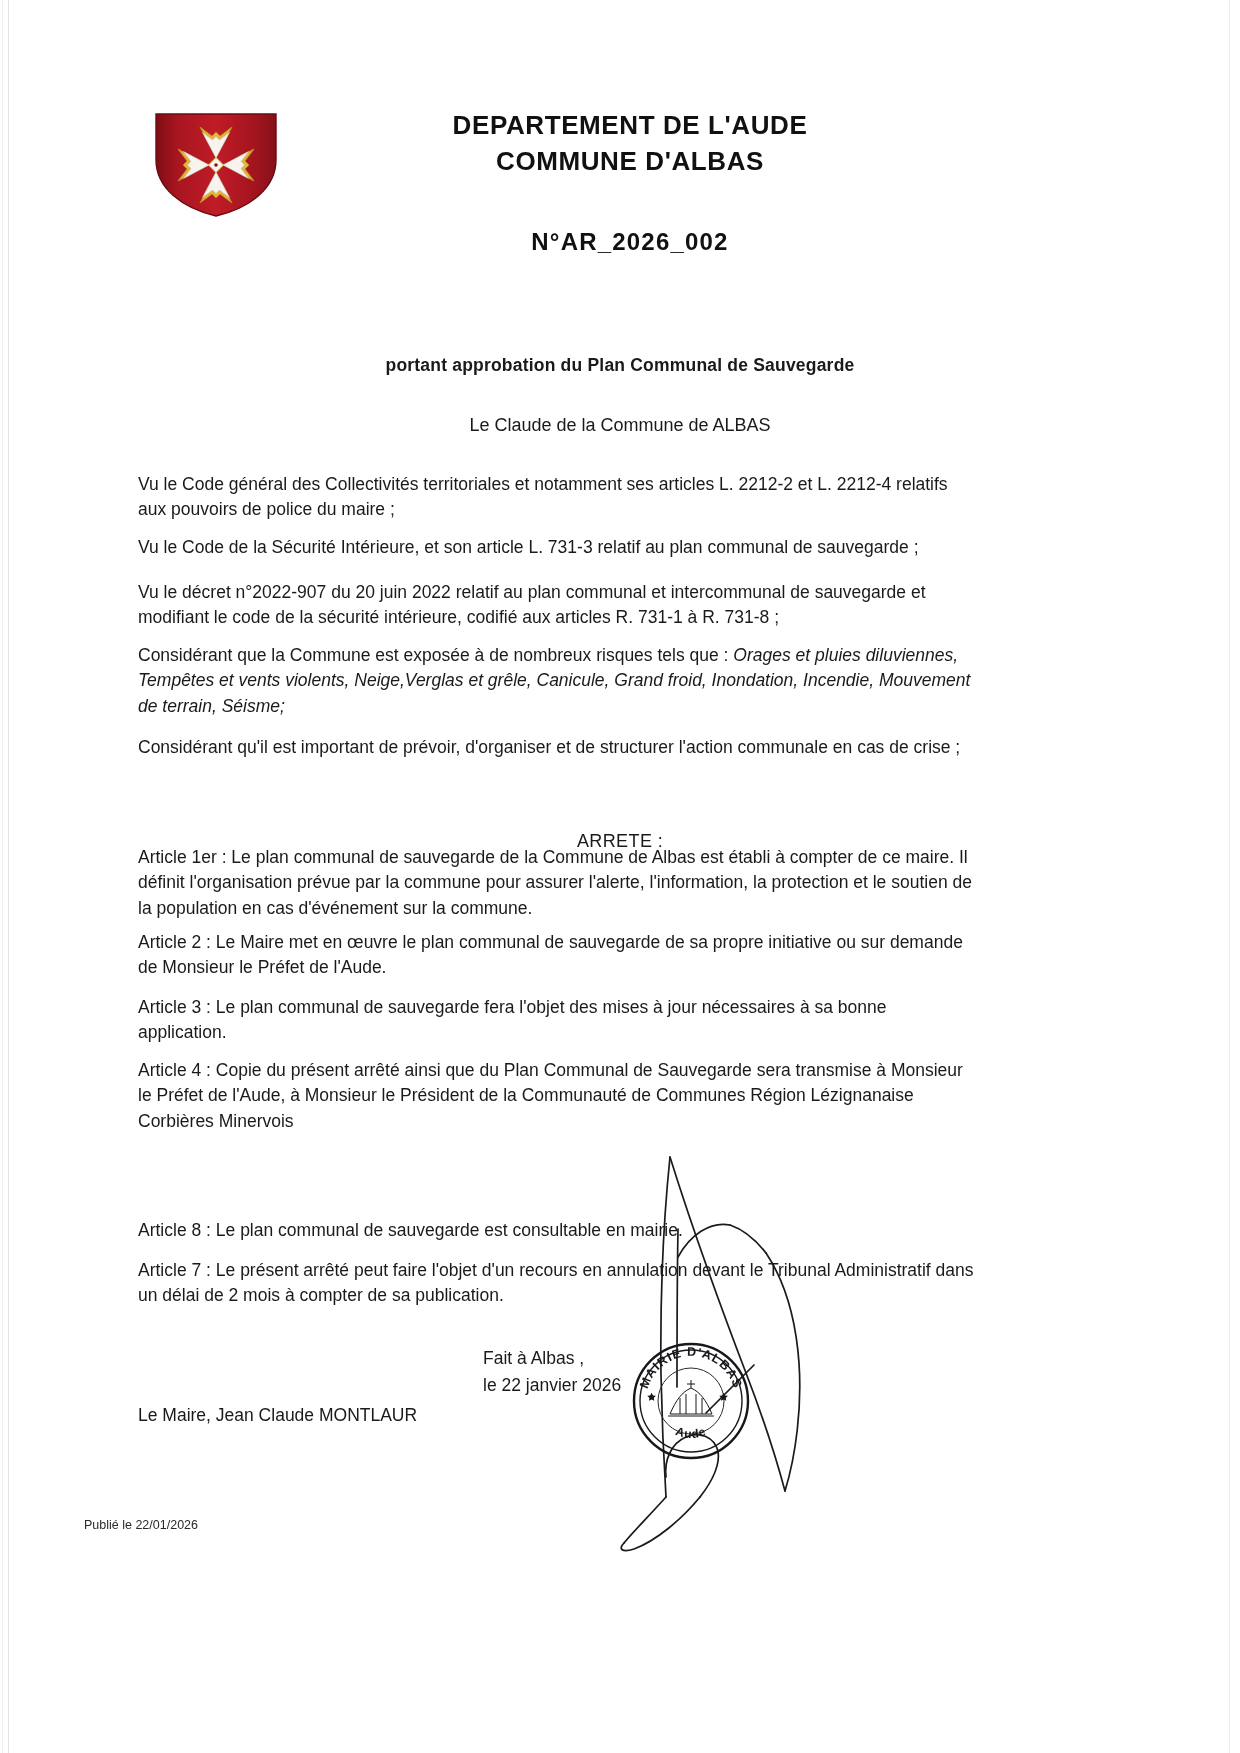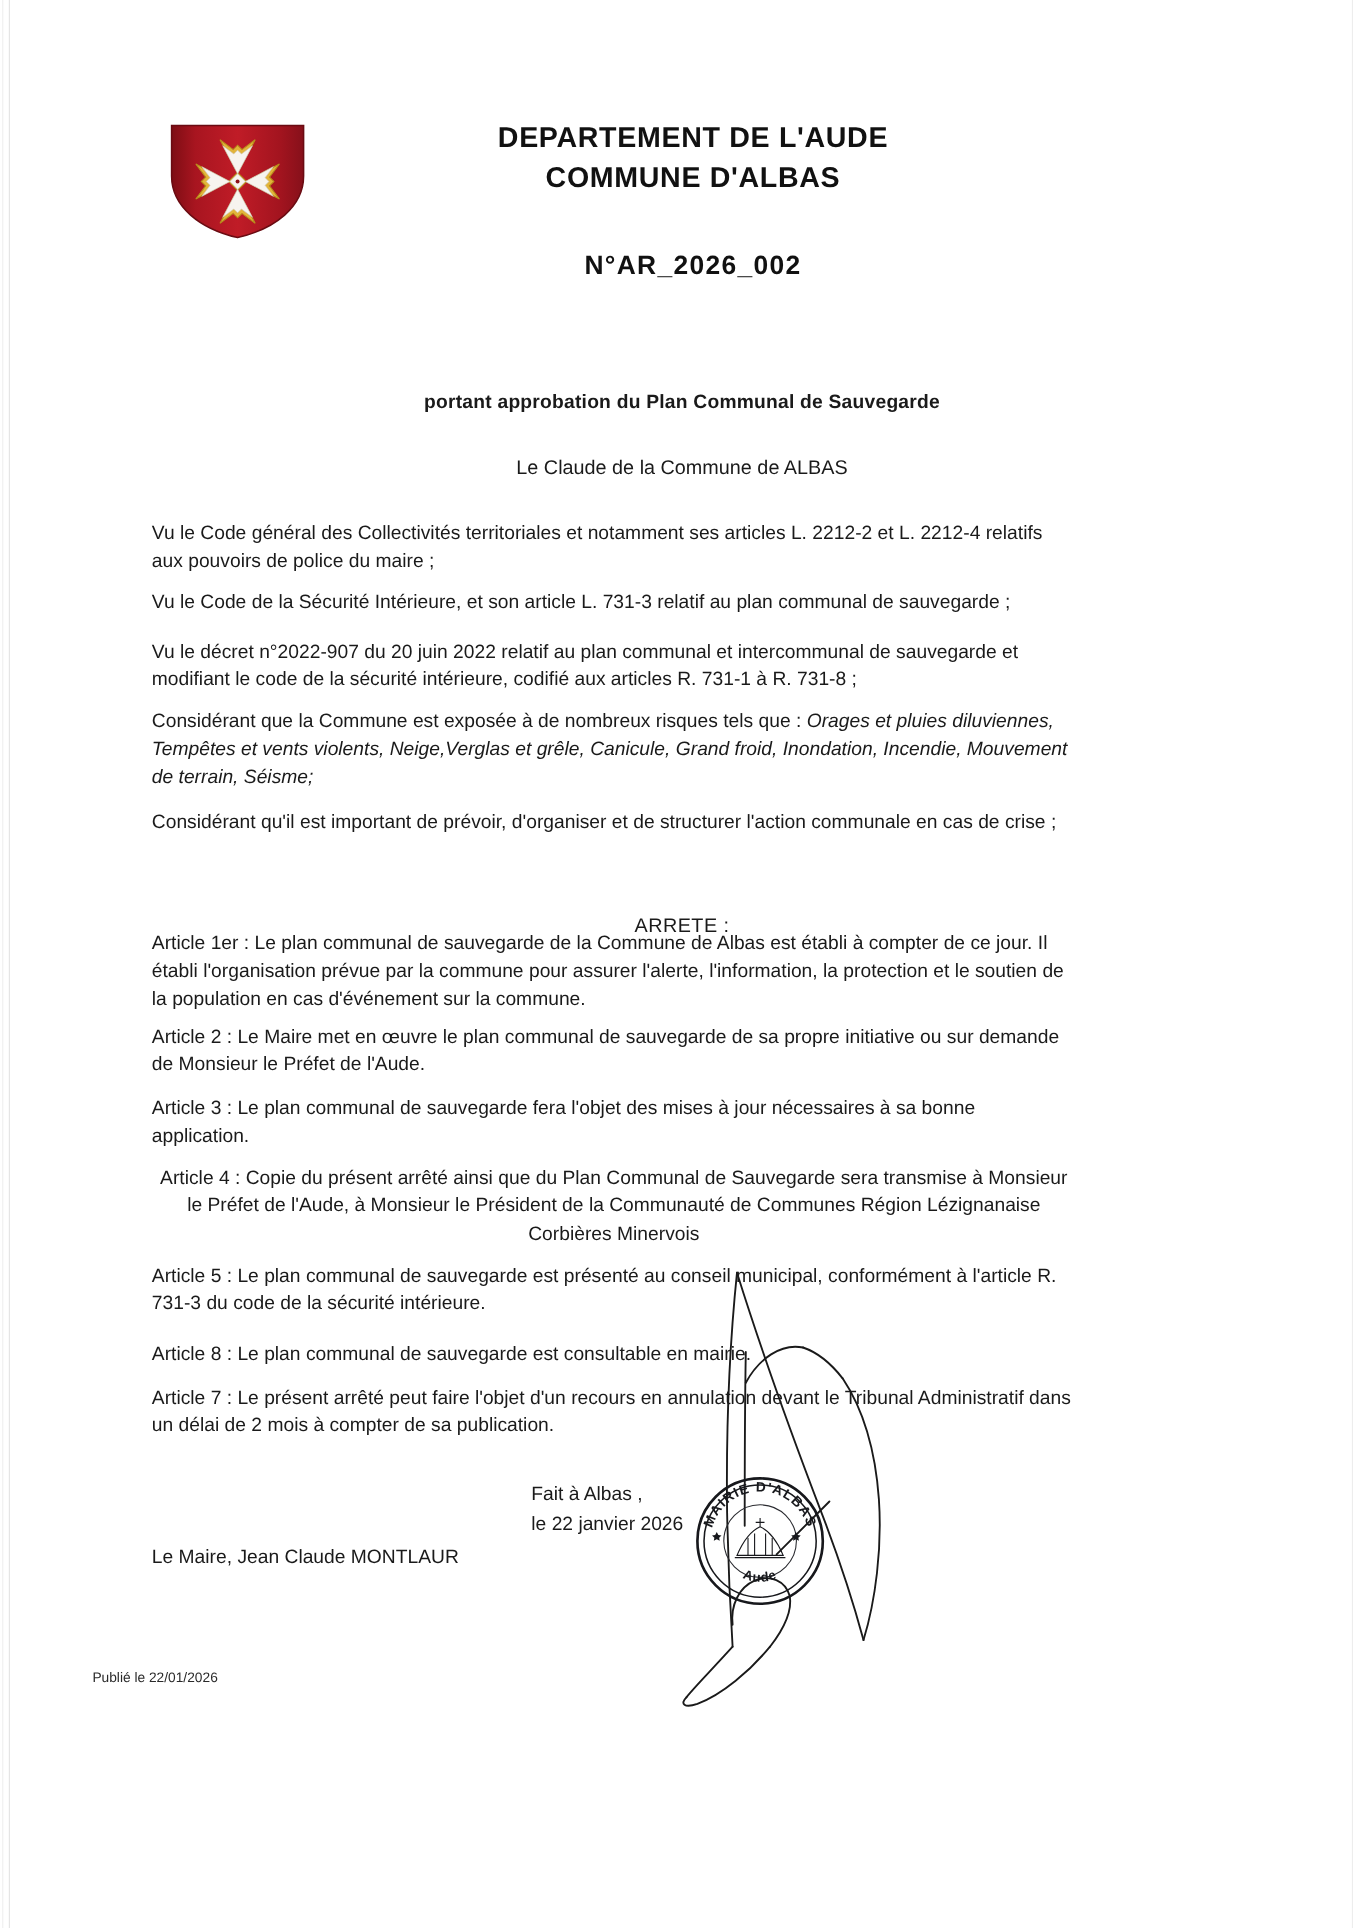--- a/index.html
+++ b/index.html
@@ -224,29 +224,28 @@
     <div class="para" style="top:580px;">Vu le décret n°2022-907 du 20 juin 2022 relatif au plan communal et intercommunal de sauvegarde et modifiant le code de la sécurité intérieure, codifié aux articles R. 731-1 à R. 731-8 ;</div>
 
     <div class="para" style="top:643px;">
       <span>Considérant que la Commune est exposée à de nombreux risques tels que : </span><em>Orages et pluies diluviennes, Tempêtes et vents violents, Neige,Verglas et grêle, Canicule, Grand froid, Inondation, Incendie, Mouvement de terrain, Séisme;</em>
     </div>
 
     <div class="para" style="top:735px;">Considérant qu'il est important de prévoir, d'organiser et de structurer l'action communale en cas de crise ;</div>
 
     <div class="decree-line" style="top:795px;margin-top:36px;">ARRETE :</div>
 
-    <div class="para" style="top:845px;">Article 1er : Le plan communal de sauvegarde de la Commune de Albas est établi à compter de ce jour. Il établi l'organisation prévue par la commune pour assurer l'alerte, l'information, la protection et le soutien de la population en cas d'événement sur la commune.</div>
+    <div class="para" style="top:845px;">Article 1er : Le plan communal de sauvegarde de la Commune de Albas est établi à compter de ce maire. Il définit l'organisation prévue par la commune pour assurer l'alerte, l'information, la protection et le soutien de la population en cas d'événement sur la commune.</div>
 
     <div class="para" style="top:930px;">Article 2 : Le Maire met en œuvre le plan communal de sauvegarde de sa propre initiative ou sur demande de Monsieur le Préfet de l'Aude.</div>
 
     <div class="para" style="top:995px;">Article 3 : Le plan communal de sauvegarde fera l'objet des mises à jour nécessaires à sa bonne application.</div>
 
-    <div class="para" style="top:1058px;text-align:center;">Article 4 : Copie du présent arrêté ainsi que du Plan Communal de Sauvegarde sera transmise à Monsieur le Préfet de l'Aude, à Monsieur le Président de la Communauté de Communes Région Lézignanaise Corbières Minervois</div>
-
-    <div class="para" style="top:1147px;">Article 5 : Le plan communal de sauvegarde est présenté au conseil municipal, conformément à l'article R. 731-3 du code de la sécurité intérieure.</div>
+    <div class="para" style="top:1058px;">Article 4 : Copie du présent arrêté ainsi que du Plan Communal de Sauvegarde sera transmise à Monsieur le Préfet de l'Aude, à Monsieur le Président de la Communauté de Communes Région Lézignanaise Corbières Minervois</div>
+
 
     <div class="para" style="top:1218px;">Article 8 : Le plan communal de sauvegarde est consultable en mairie.</div>
 
     <div class="para" style="top:1258px;">Article 7 : Le présent arrêté peut faire l'objet d'un recours en annulation devant le Tribunal Administratif dans un délai de 2 mois à compter de sa publication.</div>
 
     <div class="signature-art">
       <svg viewBox="0 0 340 430" xmlns="http://www.w3.org/2000/svg">
         <g fill="none" stroke="#1a1a1a" stroke-width="1.7" stroke-linecap="round">
           <path d="M110 32 C104 90 100 170 101 250 C102 300 104 340 106 372"></path>
           <path d="M110 32 C130 96 160 180 186 248 C206 300 218 340 225 366"></path>

